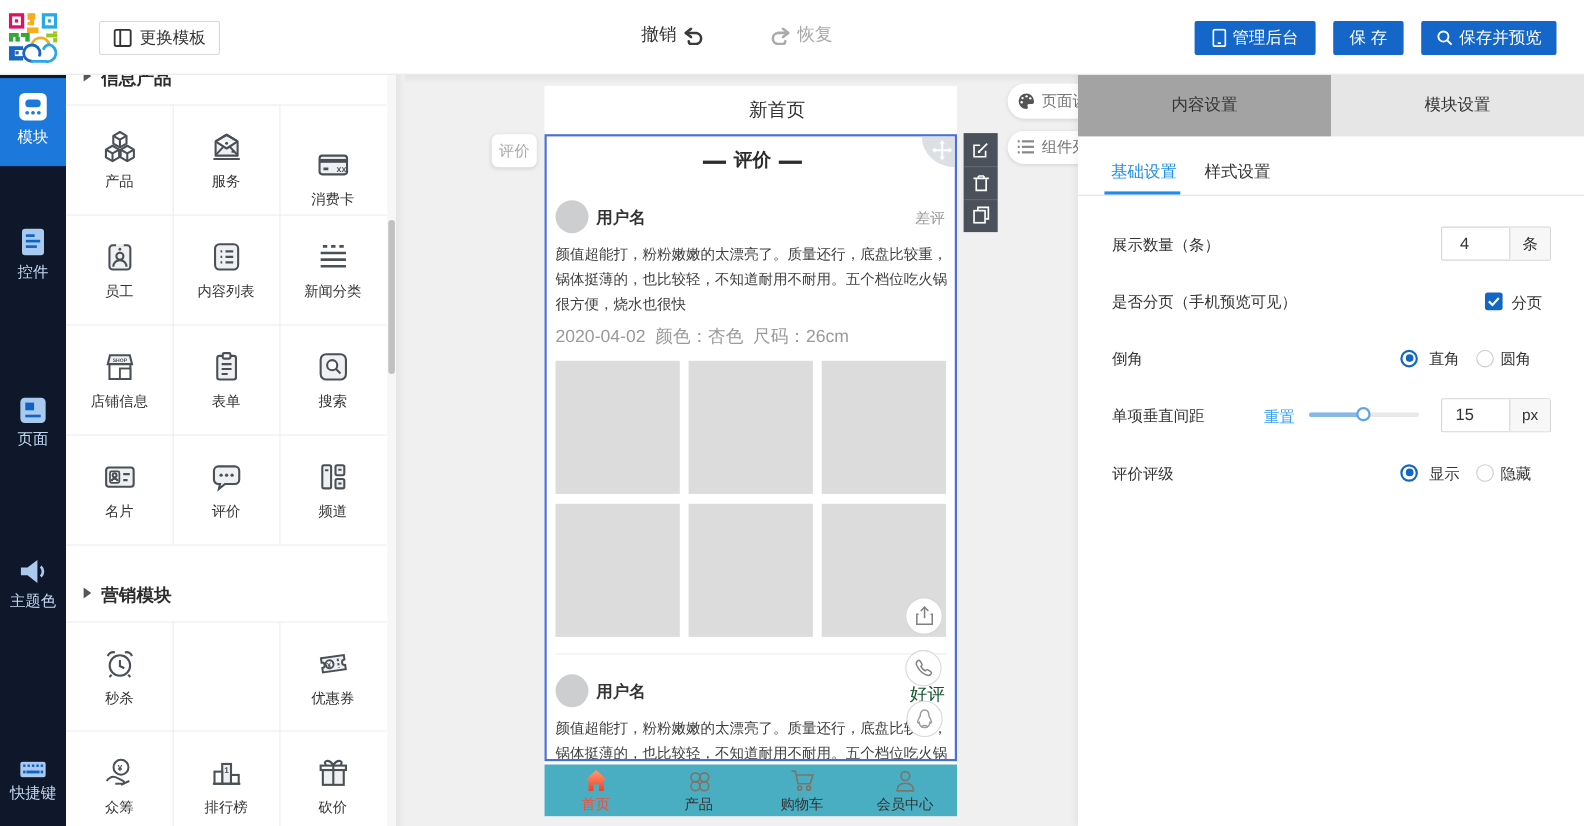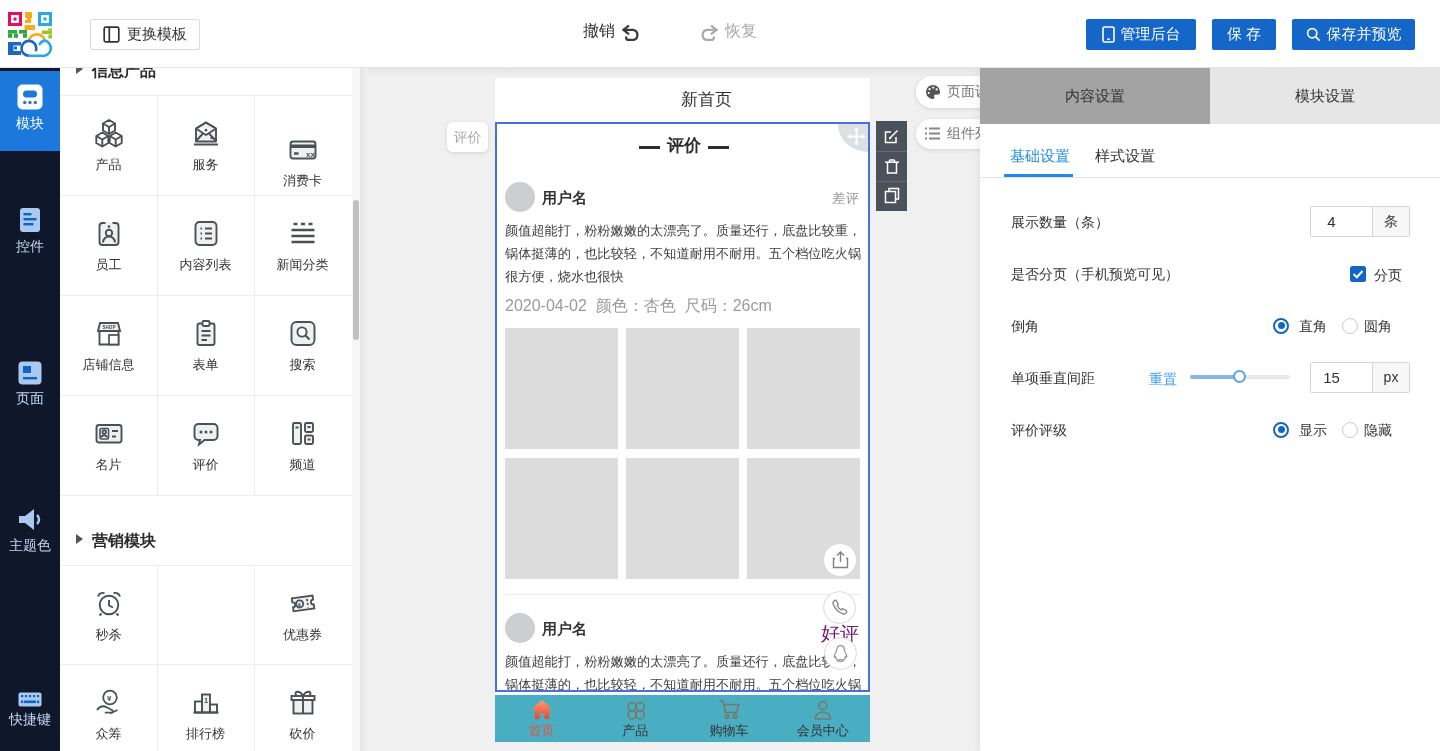--- a/index.html
+++ b/index.html
@@ -408,21 +408,21 @@
   <div class="abs" style="left:8px;top:172px;font-size:16px;color:#9a9a9a;">2020-04-02&nbsp;&nbsp;颜色：杏色&nbsp;&nbsp;尺码：26cm</div>
   <div class="gray-sq" style="left:8px;top:204px;"></div>
       <div class="gray-sq" style="left:129px;top:204px;"></div>
       <div class="gray-sq" style="left:250px;top:204px;"></div>
   <div class="gray-sq" style="left:8px;top:334px;"></div>
       <div class="gray-sq" style="left:129px;top:334px;"></div>
       <div class="gray-sq" style="left:250px;top:334px;"></div>
   <div class="abs" style="left:8px;top:470px;width:356px;height:1px;background:#ebebeb;"></div>
   <div class="abs" style="left:8px;top:489px;width:30px;height:30px;border-radius:50%;background:#ccced0;"></div>
   <div class="abs" style="left:45px;top:496px;font-size:15px;font-weight:bold;color:#333;">用户名</div>
-  <div class="abs" style="right:9px;top:497px;font-size:19px;color:#701a75;text-align:center;">好评</div>
+  <div class="abs" style="right:9px;top:497px;font-size:16px;color:#14532d;text-align:center;">好评</div>
   <div class="abs" style="left:8px;top:526px;width:375px;font-size:13.2px;line-height:23px;color:#3f3f3f;white-space:nowrap;">颜值超能打，粉粉嫩嫩的太漂亮了。质量还行，底盘比较重，<br>锅体挺薄的，也比较轻，不知道耐用不耐用。五个档位吃火锅<br>很方便，烧水也很快</div>
   <div class="abs" style="right:0;top:0;width:30px;height:28px;background:rgba(208,212,218,.75);border-bottom-left-radius:100%;"></div>
   <div class="abs" style="left:350px;top:3px;width:19px;height:19px;">
    <svg width="19" height="19" viewBox="0 0 21 21">
           <g stroke="#fff" stroke-width="2" fill="#fff">
             <line x1="10.5" y1="3.5" x2="10.5" y2="17.5"></line>
             <line x1="3.5" y1="10.5" x2="17.5" y2="10.5"></line>
             <path d="M10.5 0.2 L13.2 4 H7.8 Z" stroke="none"></path>
             <path d="M10.5 20.8 L13.2 17 H7.8 Z" stroke="none"></path>
             <path d="M0.2 10.5 L4 7.8 V13.2 Z" stroke="none"></path>

